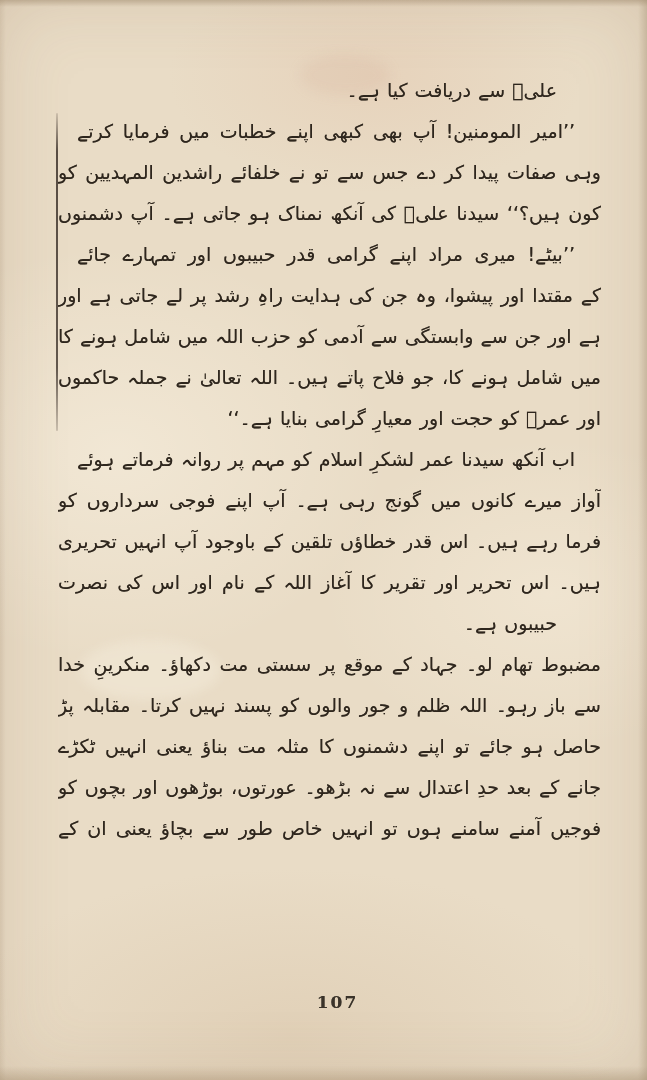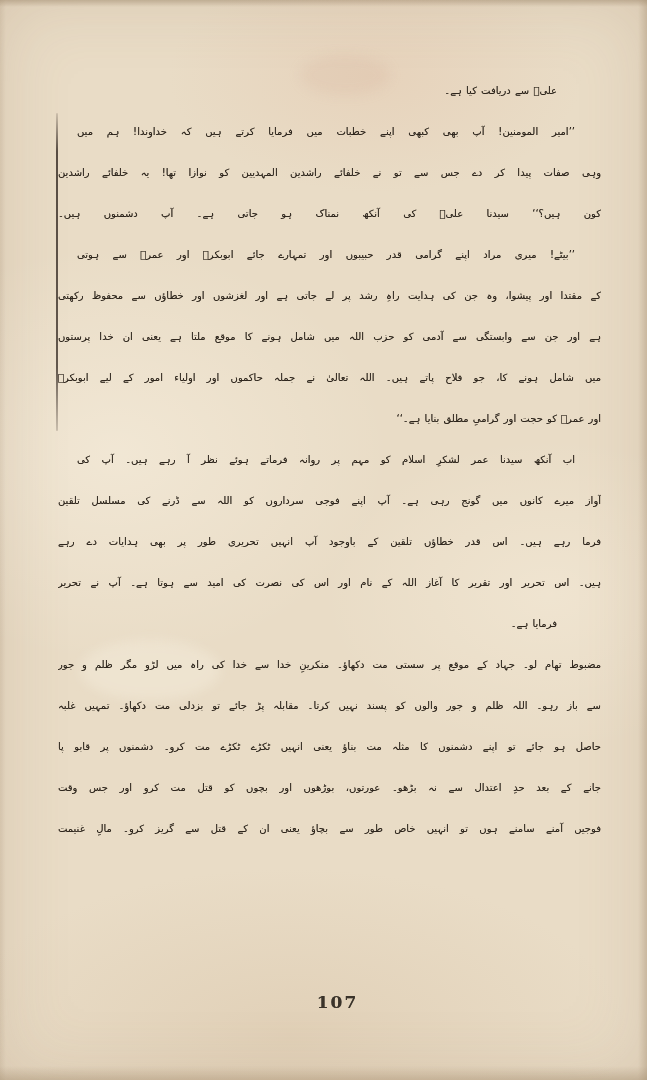--- a/index.html
+++ b/index.html
@@ -19,21 +19,21 @@
       linear-gradient(to bottom, rgba(168,148,120,0.55), rgba(168,148,120,0) 7px),
       linear-gradient(to top, rgba(168,148,118,0.45), rgba(168,148,118,0) 14px),
       linear-gradient(to left, rgba(160,140,112,0.35), rgba(160,140,112,0) 9px),
       linear-gradient(to right, rgba(160,140,112,0.18), rgba(160,140,112,0) 6px);
     box-shadow: inset 0 0 70px rgba(138,108,76,0.18);
   }
   .text-block{
     position:absolute;top:70px;right:46px;left:58px;
     direction:rtl;
     color:#2e261d;
-    font-size:10px;
+    font-size:19px;
     text-shadow:0 0 .5px rgba(46,38,29,.55);
   }
   .line{
     height:41px;line-height:41px;overflow:hidden;
     text-align:justify;text-align-last:justify;
     word-spacing:1px;
   }
   .line.para-start{padding-right:26px;margin-left:19px;}
   .line.para-end{text-align-last:right;}
   .line.end-indent{text-align-last:right;padding-right:44px;}
@@ -65,26 +65,26 @@
   <div class="text-block">
 
   <div class="line end-indent">علیؓ سے دریافت کیا ہے۔</div>
       <div class="line para-start">’’امیر المومنین! آپ بھی کبھی اپنے خطبات میں فرمایا کرتے ہیں کہ خداوندا! ہم میں</div>
       <div class="line body">وہی صفات پیدا کر دے جس سے تو نے خلفائے راشدین المہدیین کو نوازا تھا! یہ خلفائے راشدین</div>
       <div class="line body">کون ہیں؟‘‘ سیدنا علیؓ کی آنکھ نمناک ہو جاتی ہے۔ آپ دشمنوں ہیں۔</div>
       <div class="line para-start">’’بیٹے! میری مراد اپنے گرامی قدر حبیبوں اور تمہارے جائے ابوبکرؓ اور عمرؓ سے ہوتی</div>
       <div class="line body">کے مقتدا اور پیشوا، وہ جن کی ہدایت راہِ رشد پر لے جاتی ہے اور لغزشوں اور خطاؤں سے محفوظ رکھتی</div>
       <div class="line body">ہے اور جن سے وابستگی سے آدمی کو حزب اللہ میں شامل ہونے کا موقع ملتا ہے یعنی ان خدا پرستوں</div>
       <div class="line body">میں شامل ہونے کا، جو فلاح پاتے ہیں۔ اللہ تعالیٰ نے جملہ حاکموں اور اولیاء امور کے لیے ابوبکرؓ</div>
-      <div class="line para-end">اور عمرؓ کو حجت اور گرامیِ مطلق بنایا ہے۔‘‘</div>
+      <div class="line para-end">اور عمرؓ کو حجت اور معیارِ گرامی بنایا ہے۔‘‘</div>
       <div class="line para-start">اب آنکھ سیدنا عمر لشکرِ اسلام کو مہم پر روانہ فرماتے ہوئے نظر آ رہے ہیں۔ آپ کی</div>
       <div class="line body">آواز میرے کانوں میں گونج رہی ہے۔ آپ اپنے فوجی سرداروں کو اللہ سے ڈرنے کی مسلسل تلقین</div>
       <div class="line body">فرما رہے ہیں۔ اس قدر خطاؤں تلقین کے باوجود آپ انہیں تحریری طور پر بھی ہدایات دے رہے</div>
       <div class="line body">ہیں۔ اس تحریر اور تقریر کا آغاز اللہ کے نام اور اس کی نصرت کی امید سے ہوتا ہے۔ آپ نے تحریر</div>
-      <div class="line end-indent">فرمایا ہے۔</div>
+      <div class="line end-indent">حبیبوں ہے۔</div>
       <div class="line body">مضبوط تھام لو۔ جہاد کے موقع پر سستی مت دکھاؤ۔ منکرینِ خدا سے خدا کی راہ میں لڑو مگر ظلم و جور</div>
       <div class="line body">سے باز رہو۔ اللہ ظلم و جور والوں کو پسند نہیں کرتا۔ مقابلہ پڑ جائے تو بزدلی مت دکھاؤ۔ تمہیں غلبہ</div>
       <div class="line body">حاصل ہو جائے تو اپنے دشمنوں کا مثلہ مت بناؤ یعنی انہیں ٹکڑے ٹکڑے مت کرو۔ دشمنوں پر قابو پا</div>
       <div class="line body">جانے کے بعد حدِ اعتدال سے نہ بڑھو۔ عورتوں، بوڑھوں اور بچوں کو قتل مت کرو اور جس وقت</div>
       <div class="line body">فوجیں آمنے سامنے ہوں تو انہیں خاص طور سے بچاؤ یعنی ان کے قتل سے گریز کرو۔ مالِ غنیمت</div>
     </div>
 
   <div class="page-number">107</div>
 </div>
 

